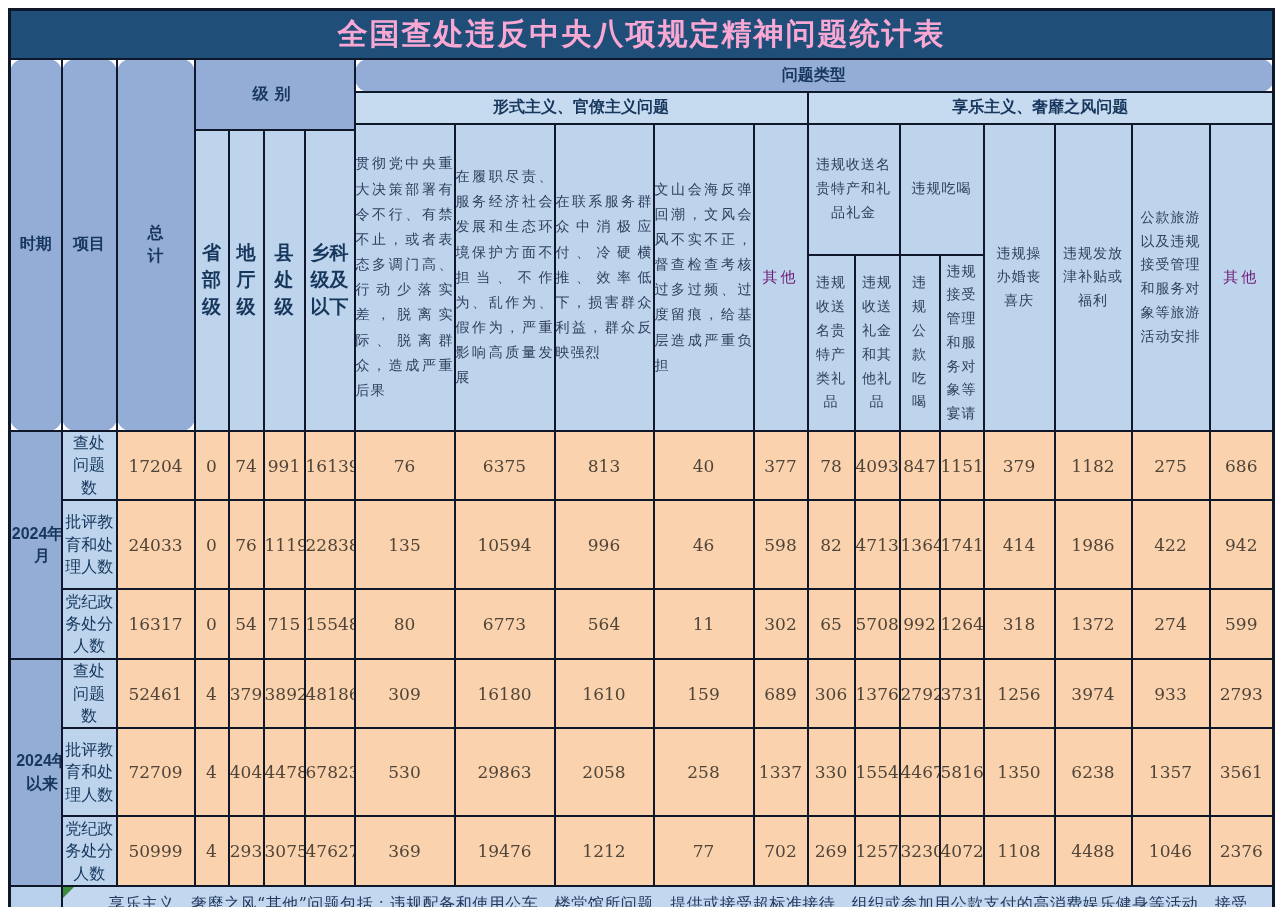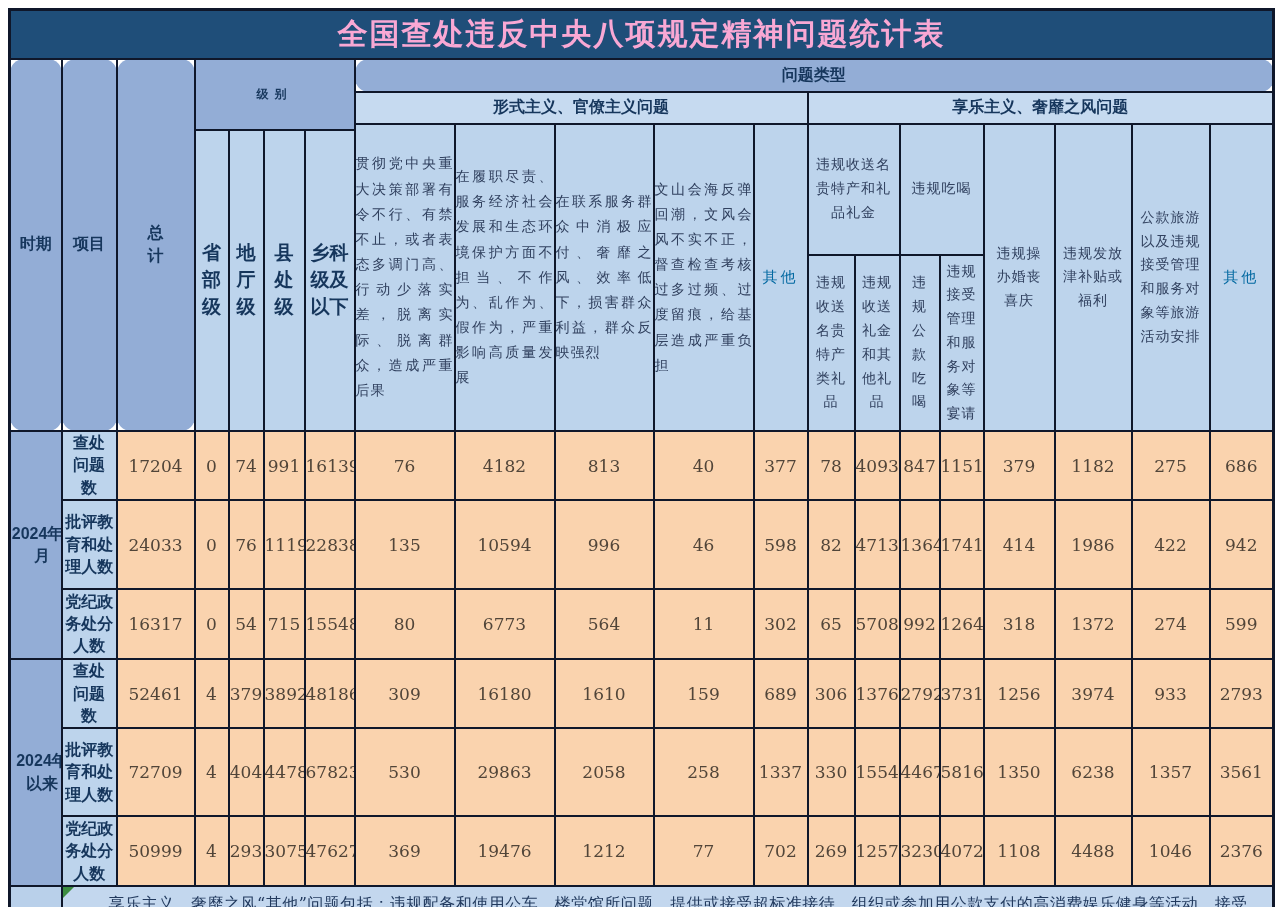--- a/index.html
+++ b/index.html
@@ -10,31 +10,31 @@
      color:#16365c;overflow:hidden;}
   
   .title-cell{background:#1f4e79;color:#f9a8d4;font-family:"DejaVu Serif",serif;
               font-weight:bold;font-size:30px;letter-spacing:2px;}
   
   .mid{background:#93add6;font-weight:bold;}
   .lite{background:#bdd4ec;font-weight:bold;}
   .grp{background:#c6daf0;font-weight:bold;font-size:16px;}
   .hdr16{font-size:16px;border-radius:14px;}
   .hdr15{font-size:19px;}
-  .lvl{letter-spacing:6px;font-size:12px;}
+  .lvl{letter-spacing:6px;font-size:16px;}
   
   .lh{background:#bdd4ec;font-family:"DejaVu Serif",serif;font-size:14px;color:#31415f;
       text-align:justify;vertical-align:middle;padding:6px 0;line-height:1.8;letter-spacing:1px;}
   .lhc{background:#bdd4ec;font-family:"DejaVu Serif",serif;font-size:14px;color:#31415f;
        vertical-align:middle;padding:4px 5px;line-height:1.7;letter-spacing:1px;}
-  .oth{background:#bdd4ec;font-family:"DejaVu Serif",serif;font-size:15px;color:#0369a1;
+  .oth{background:#bdd4ec;font-family:"DejaVu Serif",serif;font-size:15px;color:#701a75;
        letter-spacing:3px;}
   
   .n{background:#fad3ae;font-family:"DejaVu Serif",serif;font-size:17px;color:#514539;}
-  .rlabel{background:#bdd4ec;font-weight:bold;font-size:16px;}
+  .rlabel{background:#bdd4ec;font-weight:normal;font-size:16px;}
   .period{font-size:16px;}
   
   .wrap-1{display:inline-block;width:1.15em;line-height:1.4;}
   .wrap-2{display:inline-block;width:2.3em;line-height:1.4;}
   .wrap-2a{display:inline-block;width:2.25em;line-height:1.4;}
   .wrap-3{display:inline-block;width:3.35em;line-height:1.4;}
   .wrap-p{display:inline-block;width:62px;line-height:1.4;}
   
   .notes-label{background:#b9d0ea;font-weight:bold;font-size:16px;}
   .notes-content{background:#c3d7ee;font-family:"DejaVu Serif",serif;font-size:16px;color:#223a5e;
@@ -85,21 +85,21 @@
 </tr>
 
 <tr style="height:32px">
   <td class="grp" colspan="5">形式主义、官僚主义问题</td>
   <td class="grp" colspan="8">享乐主义、奢靡之风问题</td>
 </tr>
 
 <tr style="height:6px">
   <td class="lh" rowspan="3">贯彻党中央重大决策部署有令不行、有禁不止，或者表态多调门高、行动少落实差，脱离实际、脱离群众，造成严重后果</td>
   <td class="lh" rowspan="3">在履职尽责、服务经济社会发展和生态环境保护方面不担当、不作为、乱作为、假作为，严重影响高质量发展</td>
-  <td class="lh" rowspan="3">在联系服务群众中消极应付、奢靡之风、效率低下，损害群众利益，群众反映强烈</td>
+  <td class="lh" rowspan="3">在联系服务群众中消极应付、冷硬横推、效率低下，损害群众利益，群众反映强烈</td>
   <td class="lh" rowspan="3">文山会海反弹回潮，文风会风不实不正，督查检查考核过多过频、过度留痕，给基层造成严重负担</td>
   <td class="oth" rowspan="3">其他</td>
   <td class="lhc" colspan="2" rowspan="2">违规收送名贵特产和礼品礼金</td>
   <td class="lhc" colspan="2" rowspan="2">违规吃喝</td>
   <td class="lhc" rowspan="3">违规操办婚丧喜庆</td>
   <td class="lhc" rowspan="3">违规发放津补贴或福利</td>
   <td class="lhc" rowspan="3">公款旅游以及违规接受管理和服务对象等旅游活动安排</td>
   <td class="oth" rowspan="3">其他</td>
 </tr>
 
@@ -119,21 +119,21 @@
 
 <tr style="height:48px">
   <td class="mid period" rowspan="3"><span class="wrap-p">2024年5月</span></td>
   <td class="rlabel"><span class="wrap-2a">查处问题数</span></td>
   <td class="n">17204</td>
   <td class="n">0</td>
   <td class="n">74</td>
   <td class="n">991</td>
   <td class="n">16139</td>
   <td class="n">76</td>
-  <td class="n">4182</td>
+  <td class="n">6375</td>
   <td class="n">813</td>
   <td class="n">40</td>
   <td class="n">377</td>
   <td class="n">78</td>
   <td class="n">4093</td>
   <td class="n">847</td>
   <td class="n">1151</td>
   <td class="n">379</td>
   <td class="n">1182</td>
   <td class="n">275</td>

